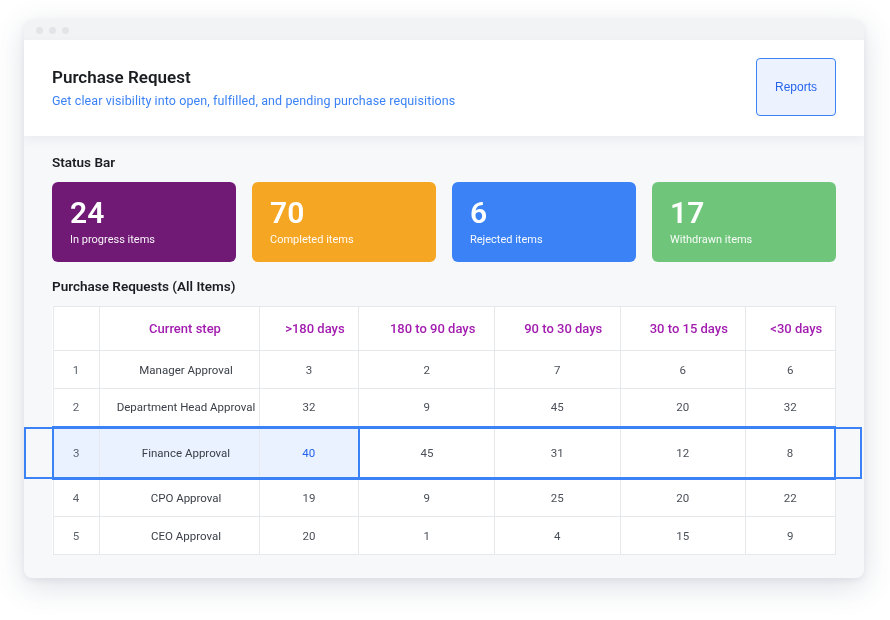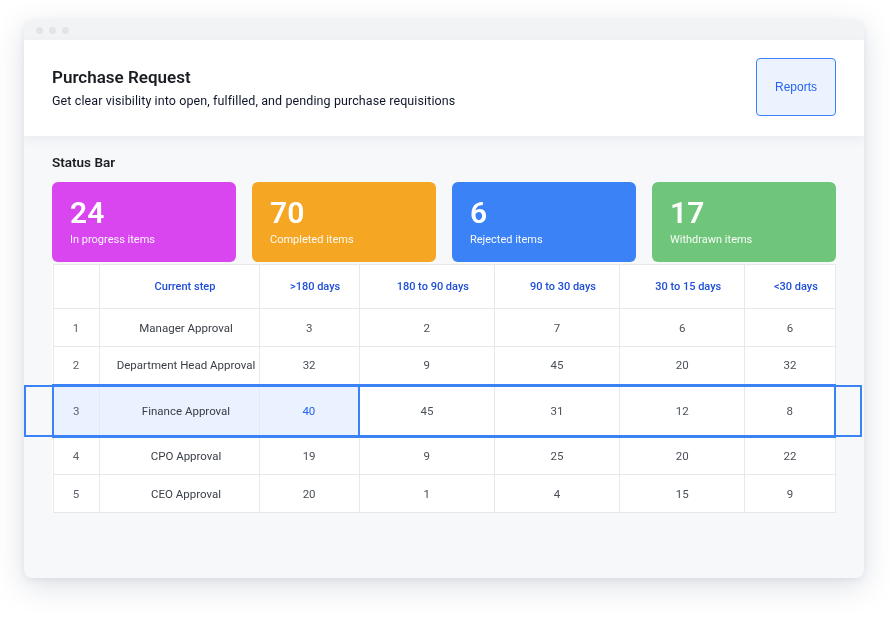--- a/index.html
+++ b/index.html
@@ -41,21 +41,21 @@
     box-shadow: 0 4px 10px rgba(30,40,60,0.06);
   }
   .header-text h1 {
     font-size: 17px;
     font-weight: 600;
     color: #1a1d21;
     margin-bottom: 6px;
   }
   .header-text p {
     font-size: 12.5px;
-    color: #0f172a;
+    color: #3b82f6;
     letter-spacing: 0.1px;
   }
   .reports-btn {
     border: 1px solid #3b82f6;
     background: #ecf3ff;
     color: #2563eb;
     font-size: 12px;
     font-weight: 500;
     padding: 21px 18px;
     border-radius: 4px;
@@ -83,21 +83,21 @@
   .card .num {
     font-size: 30px;
     font-weight: 600;
     line-height: 1.1;
     margin-bottom: 4px;
   }
   .card .lbl {
     font-size: 11px;
     opacity: 0.95;
   }
-  .card.pink { background: #d946ef; }
+  .card.pink { background: #701a75; }
   .card.orange { background: #f5a623; }
   .card.blue { background: #3b82f6; }
   .card.green { background: #6fc67a; }
 
   .table-wrap {
     padding: 0 28px 22px 28px;
   }
   .table-title {
     font-size: 13.5px;
     font-weight: 600;
@@ -113,23 +113,23 @@
   }
   table.grid th, table.grid td {
     border: 1px solid #e6e9ec;
     text-align: center;
     vertical-align: middle;
     height: 38px;
     font-weight: 400;
   }
   table.grid thead th {
     font-weight: 500;
-    color: #1d4ed8;
+    color: #a21caf;
     height: 44px;
-    font-size: 11px;
+    font-size: 13px;
     padding-left: 12px;
   }
   table.grid thead th:first-child { width: 46px; }
   table.grid thead th:nth-child(2) { width: 160px; }
   table.grid td.step { text-align: center; padding-left: 14px; color: #3b4048; }
   table.grid td.idx { color: #5b616a; }
 
   
   tr.highlight td {
     border-top: 2px solid #3b82f6;
@@ -197,20 +197,21 @@
           <div class="lbl">Rejected items</div>
         </div>
         <div class="card green">
           <div class="num">17</div>
           <div class="lbl">Withdrawn items</div>
         </div>
       </div>
     </div>
 
     <div class="table-wrap">
+      <div class="table-title">Purchase Requests (All Items)</div>
       <div class="table-outer">
         <table class="grid" id="pr-table">
           <thead>
             <tr>
               <th></th>
               <th>Current step</th>
               <th>&gt;180 days</th>
               <th>180 to 90 days</th>
               <th>90 to 30 days</th>
               <th>30 to 15 days</th>

